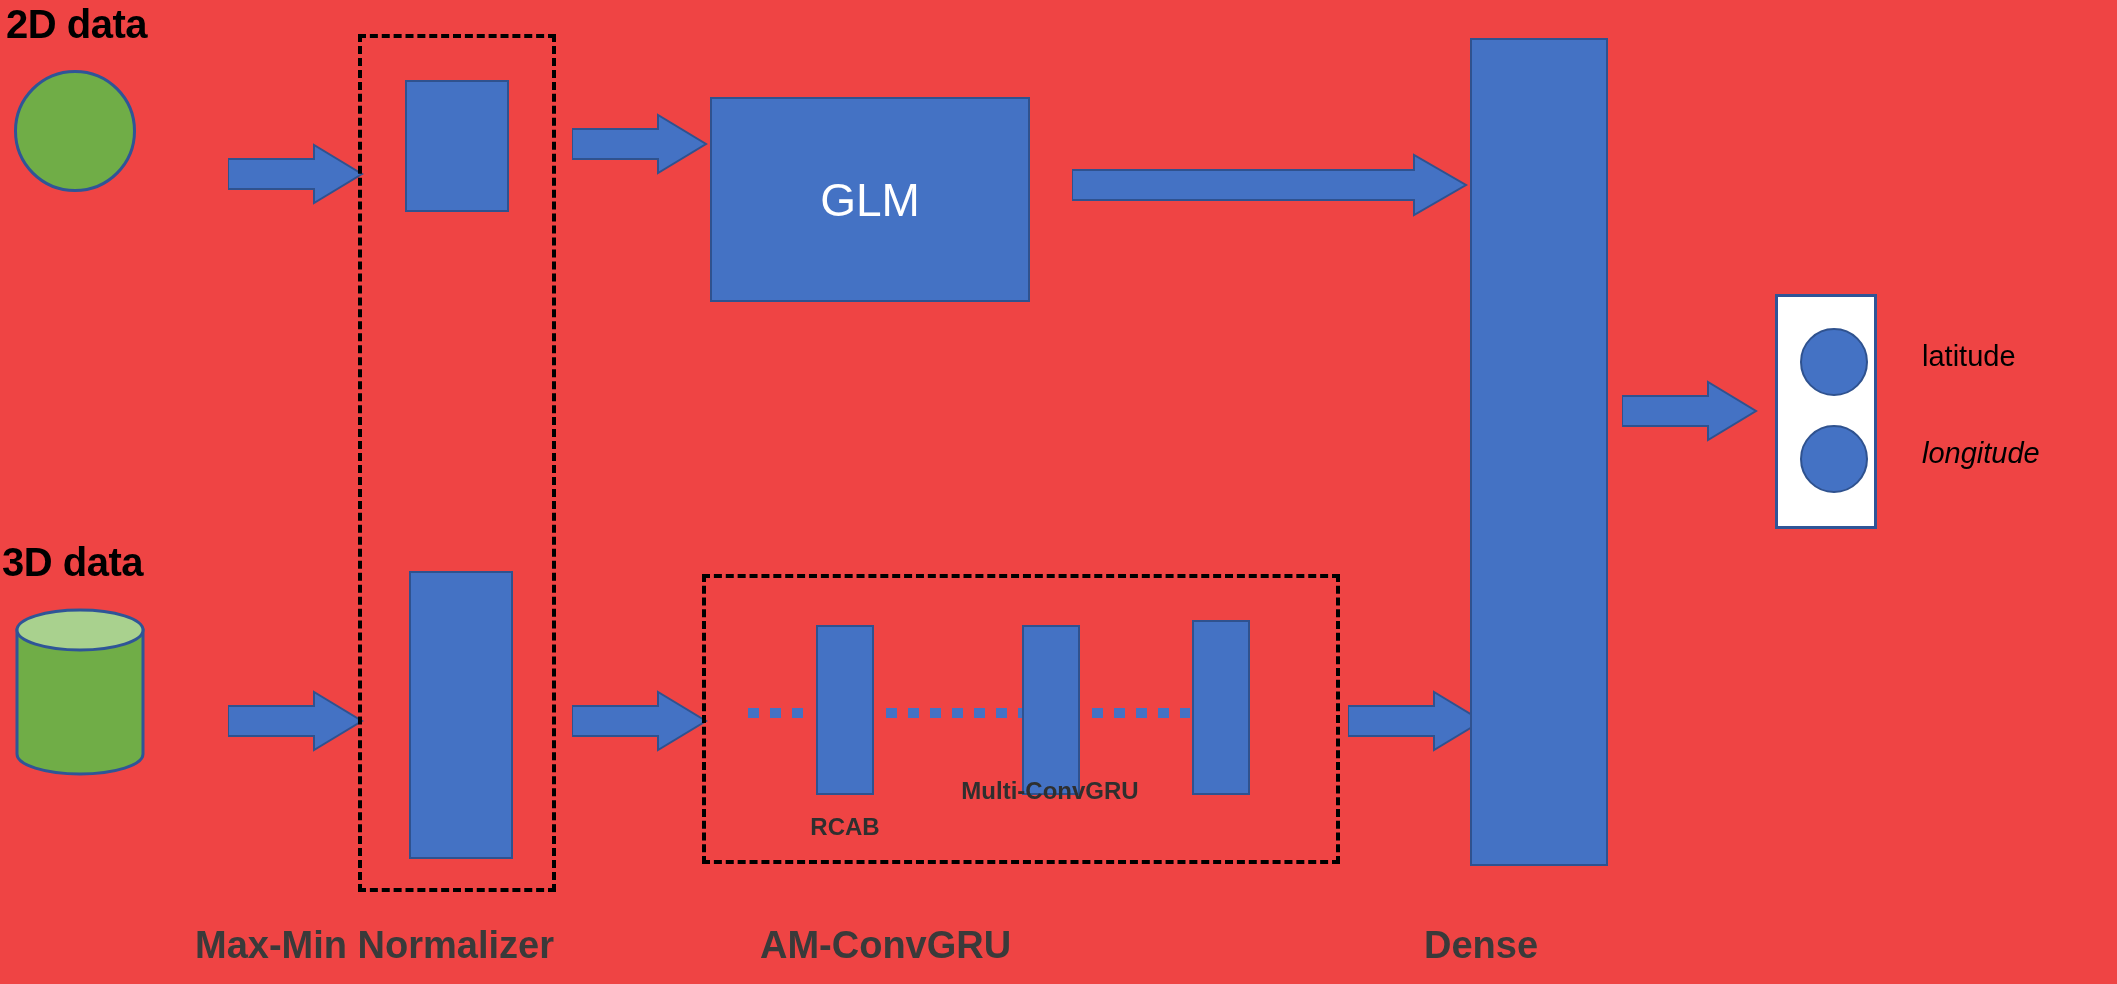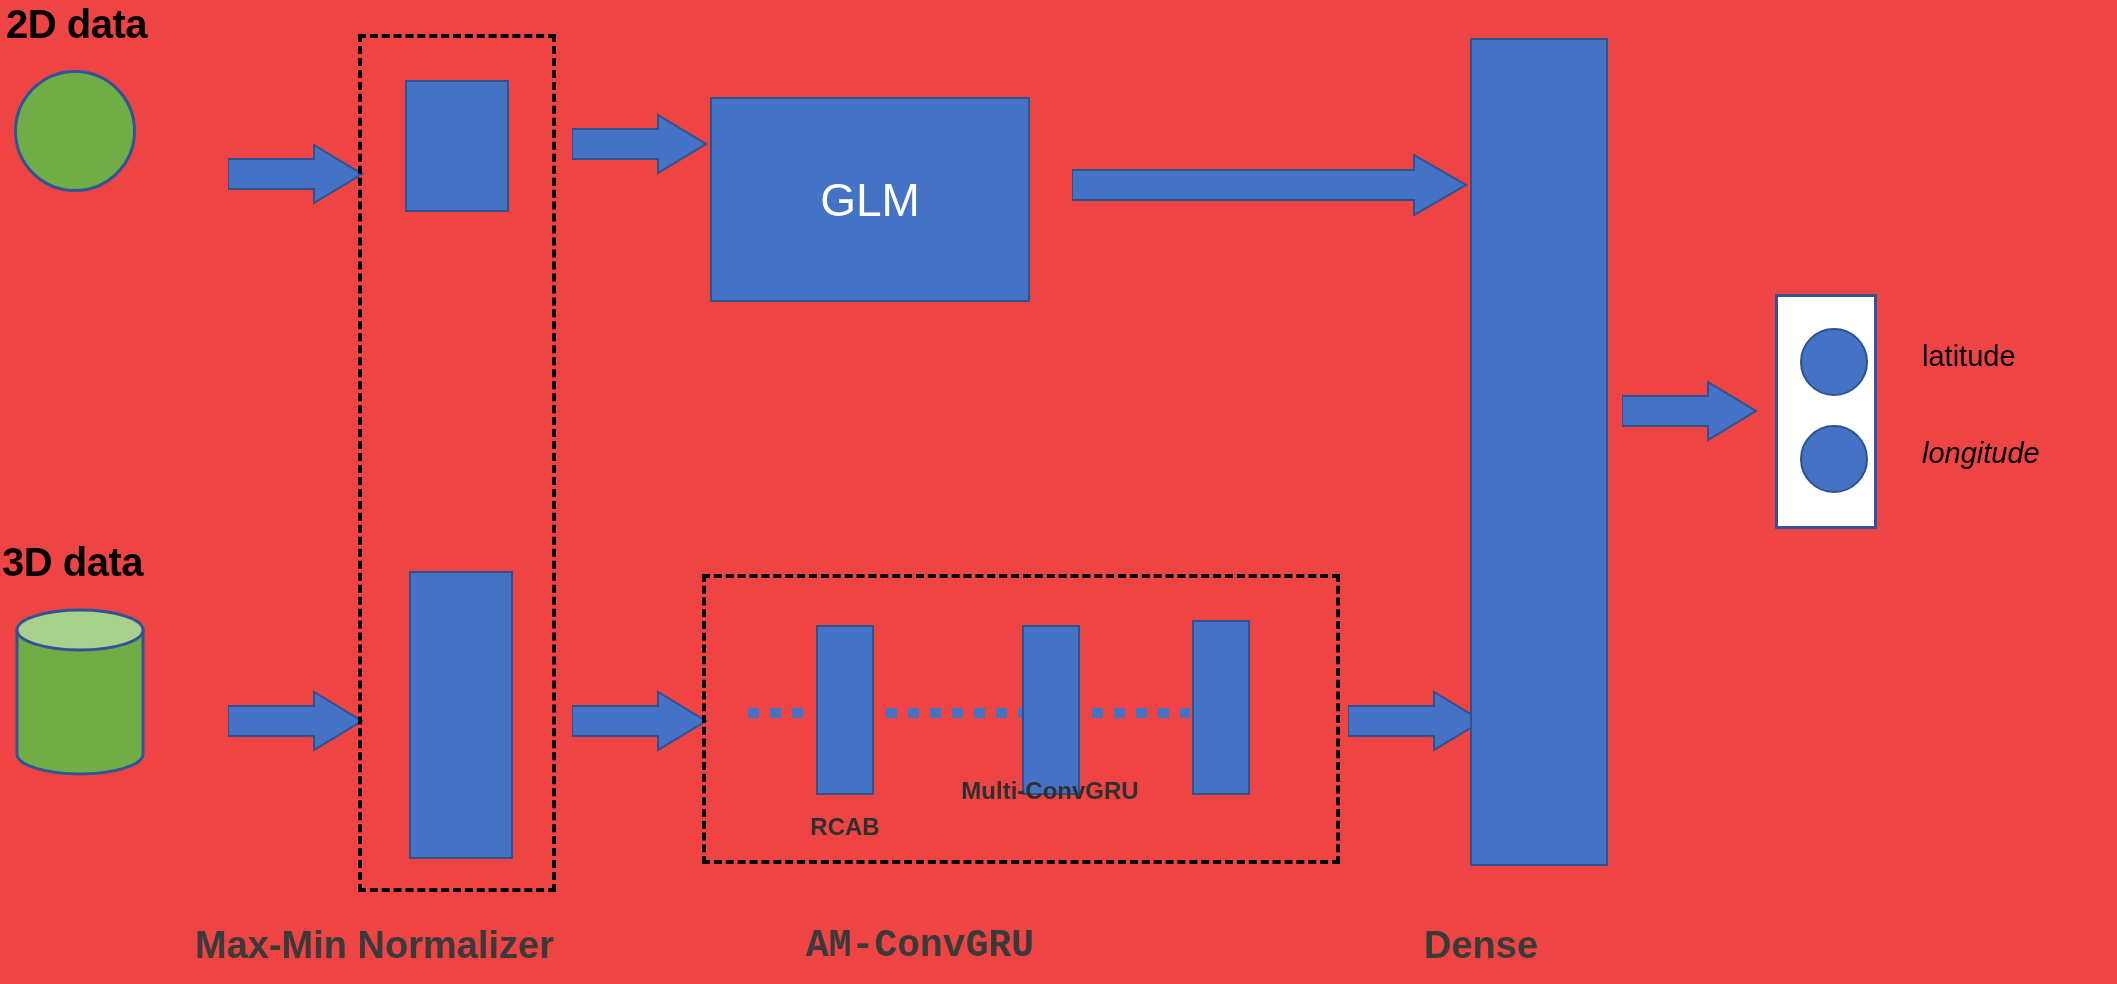--- a/index.html
+++ b/index.html
@@ -167,21 +167,21 @@
   <div class="abs dotted-line" style="left:886px; top:708px; width:138px;"></div>
   <div class="abs dotted-line" style="left:1092px; top:708px; width:98px;"></div>
 
   <div class="abs blue-rect" style="left:816px; top:625px; width:58px; height:170px;"></div>
   <div class="abs blue-rect" style="left:1022px; top:625px; width:58px; height:170px;"></div>
   <div class="abs blue-rect" style="left:1192px; top:620px; width:58px; height:175px;"></div>
 
   <div class="abs inner-label" style="left:775px; top:813px; width:140px;">RCAB</div>
   <div class="abs inner-label" style="left:930px; top:777px; width:240px;">Multi-ConvGRU</div>
 
-  <div class="abs stage-label" style="left:806px; top:924px; width:430px;font-family:Liberation Mono, monospace;">AM-ConvGRU</div>
+  <div class="abs stage-label" style="left:760px; top:924px; width:430px;">AM-ConvGRU</div>
 
   <div class="abs" style="left:1348px; top:690px; width:136px; height:62px;">
     <svg width="136" height="62" viewBox="0 0 136 62">
       <polygon points="0,16 86,16 86,2 134,31 86,60 86,46 0,46" fill="#4472C4" stroke="#2F528F" stroke-width="2"></polygon>
     </svg>
   </div>
 
   <div class="abs blue-rect" style="left:1470px; top:38px; width:138px; height:828px;"></div>
 
   <div class="abs stage-label" style="left:1424px; top:924px; width:230px;">Dense</div>

